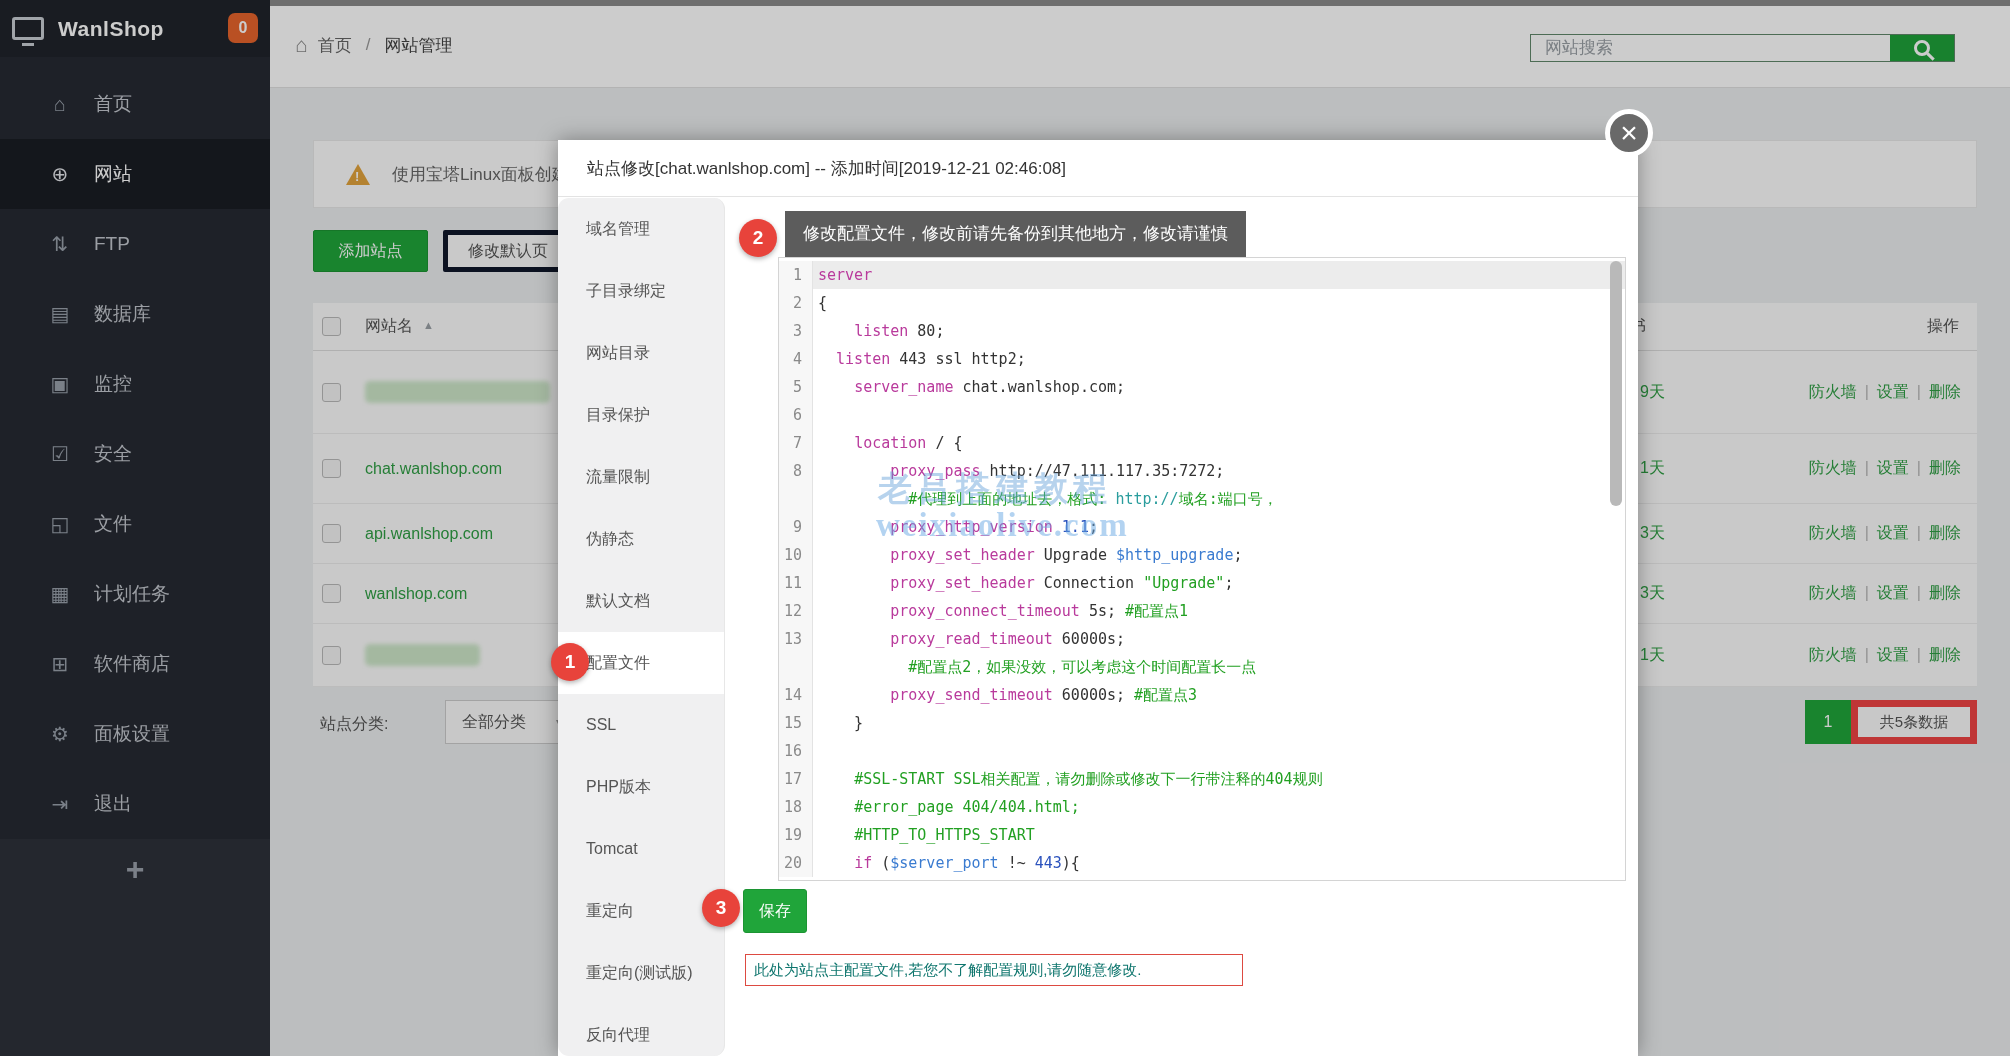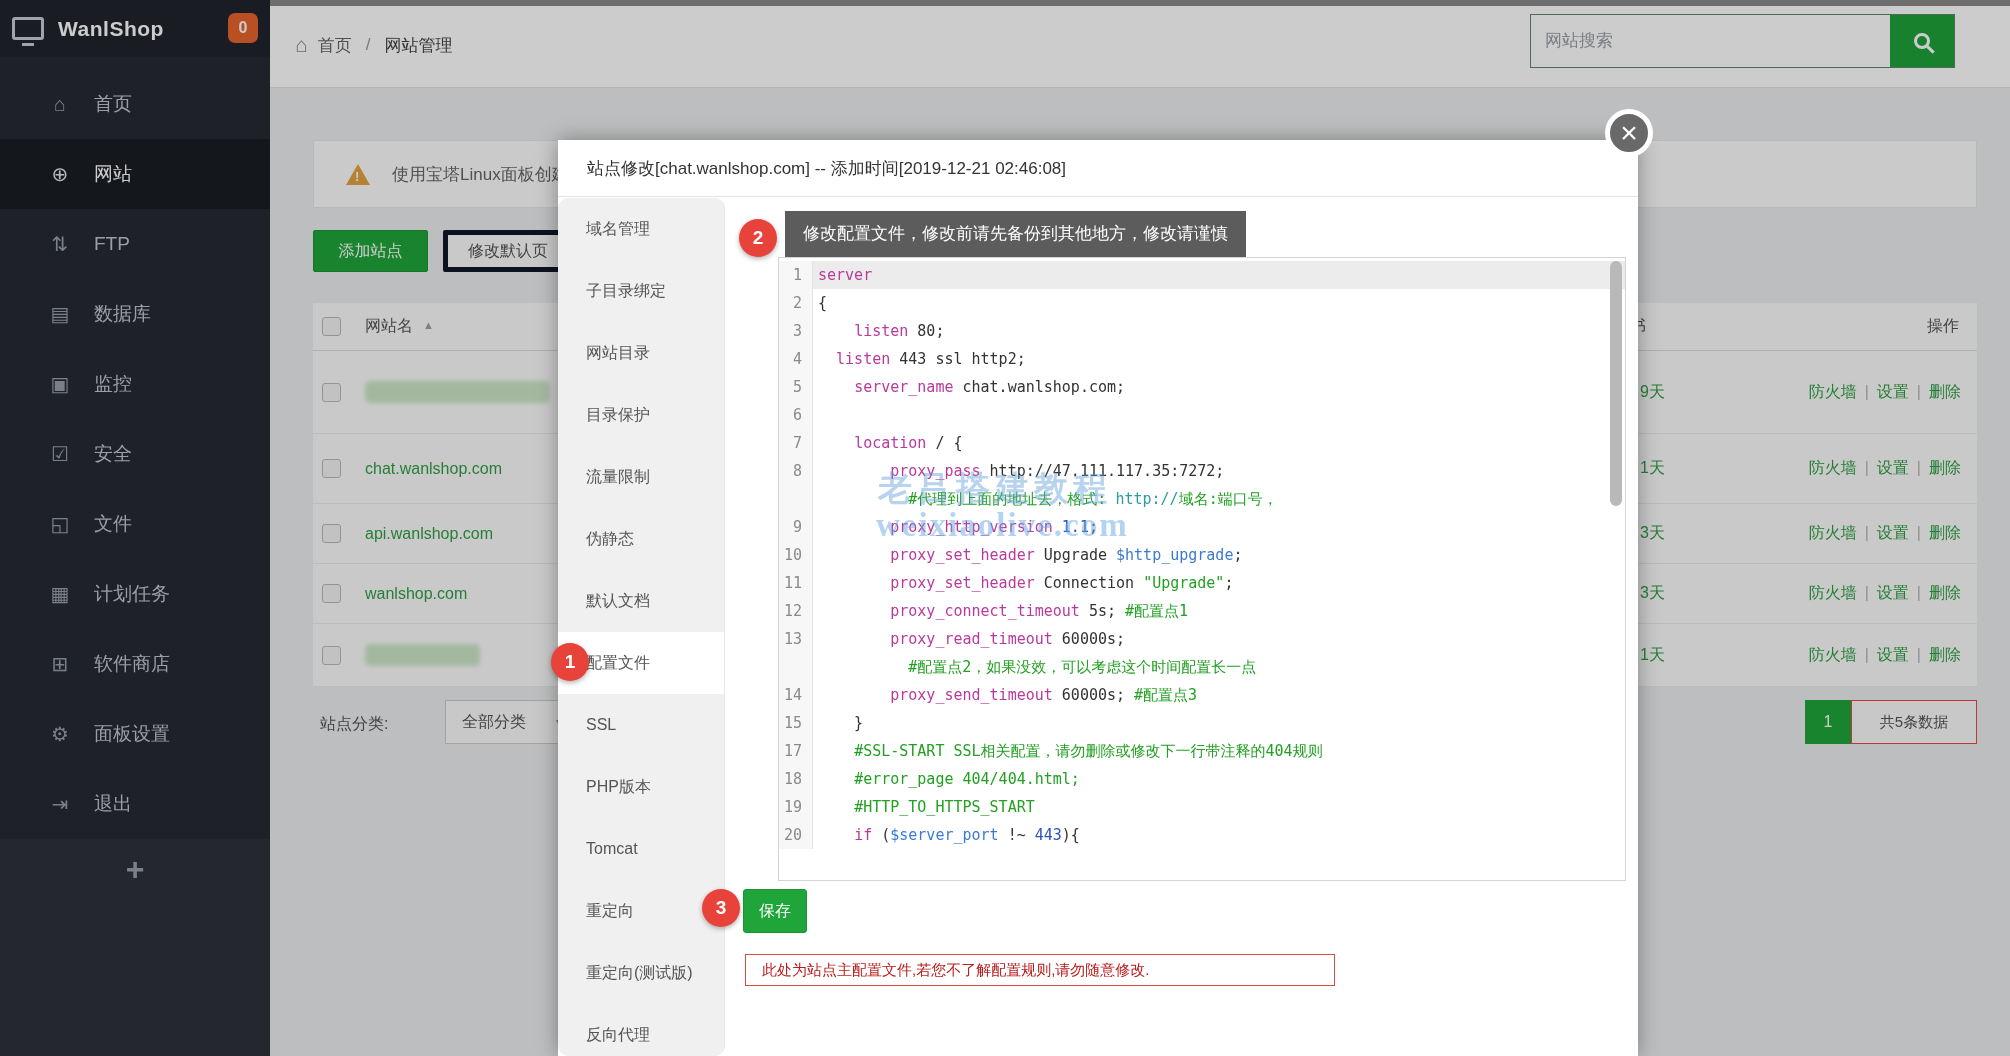--- a/index.html
+++ b/index.html
@@ -23,21 +23,21 @@
   .plus-zone { position:absolute; top:839px; bottom:0; left:0; right:0; background:#2d313a; }
   .plus-glyph { margin-top:12px; text-align:center; color:#9aa0aa; font-size:32px; font-weight:bold; cursor:pointer; }
 
   
   .topstrip { position:absolute; left:270px; right:0; top:0; height:6px; background:#8a8a8a; z-index:1; }
   .topbar { position:absolute; left:270px; right:0; top:6px; height:82px; background:#fff; border-bottom:1px solid #e0e0e0; z-index:1; }
   .breadcrumb { position:absolute; left:25px; top:27px; font-size:17px; color:#666; display:flex; align-items:center; gap:10px; }
   .bc-home-icon { font-size:21px; color:#888; }
   .bc-sep { color:#999; padding:0 4px; }
   .bc-current { color:#444; }
-  .search-group { position:absolute; right:55px; top:8px; width:425px; height:54px; display:flex; border:1px solid #61876b; background:#fff; }
+  .search-group { position:absolute; right:55px; top:28px; width:425px; height:28px; display:flex; border:1px solid #61876b; background:#fff; }
   .search-input { flex:1; border:none; outline:none; padding:0 14px; font-size:17px; color:#333; font-family:inherit; }
   .search-input::placeholder { color:#9aa0a6; }
   .search-btn { width:64px; background:#1fa23a; border:none; cursor:pointer; display:flex; align-items:center; justify-content:center; }
   .mag { width:16px; height:16px; border:3px solid #fff; border-radius:50%; display:inline-block; position:relative; }
   .mag::after { content:""; position:absolute; width:9px; height:3px; background:#fff; transform:rotate(45deg); right:-8px; bottom:-5px; }
 
   
   .warn-box { position:absolute; left:313px; top:140px; width:1664px; height:68px; background:#fdfdfd;
               border:1px solid #e8e8e8; z-index:1; display:flex; align-items:center; }
   .warn-tri { position:relative; margin-left:32px; width:0; height:0;
@@ -64,21 +64,21 @@
   .acts { position:absolute; right:16px; font-size:16px; color:#2f9e44; white-space:nowrap; }
   .acts .act { cursor:pointer; }
   .acts .sep { color:#b5b5b5; padding:0 8px; }
 
   .cat-label { position:absolute; left:320px; top:714px; font-size:16px; color:#555; z-index:1; }
   .cat-select { position:absolute; left:445px; top:700px; width:128px; height:44px; background:#fbfbfb; border:1px solid #ccc;
                 font-size:16px; color:#555; line-height:42px; padding-left:16px; z-index:1; cursor:pointer; }
   .cat-select .car { position:absolute; right:10px; color:#999; font-size:12px; }
   .page-num { position:absolute; left:1805px; top:700px; width:46px; height:44px; background:#20a53a; color:#fff; font-size:16px;
               display:flex; align-items:center; justify-content:center; z-index:1; cursor:pointer; }
-  .page-total { position:absolute; left:1851px; top:700px; width:126px; height:44px; border:1px solid #ef4444; background:#fbfbfb;
+  .page-total { position:absolute; left:1851px; top:700px; width:126px; height:44px; border:7px solid #ef4444; background:#fbfbfb;
                 color:#555; font-size:15px; display:flex; align-items:center; justify-content:center; z-index:1; }
 
   
   .overlay { position:absolute; left:0; top:0; right:0; bottom:0; background:rgba(0,0,0,.2); z-index:10; }
   .modal { position:absolute; left:558px; top:140px; width:1080px; height:916px; background:#fff; z-index:20;
            box-shadow:0 0 20px rgba(0,0,0,.35); }
   .modal-title { height:57px; line-height:57px; padding-left:29px; font-size:17px; color:#333; border-bottom:1px solid #e3e3e3; }
   .modal-close { position:absolute; left:1047px; top:-31px; width:48px; height:48px; background:#696969; border:5px solid #fff;
                  border-radius:50%; color:#fff; font-size:30px; line-height:38px; text-align:center; cursor:pointer; z-index:22; }
   .modal-body { position:absolute; top:58px; left:0; right:0; bottom:0; }
@@ -95,22 +95,22 @@
   .cm-line { display:flex; min-height:28px; line-height:28px; font-family:"DejaVu Sans Mono",monospace; font-size:15px; }
   .ln { width:34px; padding-right:10px; text-align:right; background:#f7f7f7; border-right:1px solid #e3e3e3; color:#8a8a8a; flex:none; }
   .lc { flex:1; white-space:pre; padding-left:5px; color:#333; }
   .cm-line.active .lc { background:#ececec; }
   .tk-kw { color:#b93a9c; } .tk-cm { color:#22a022; } .tk-st { color:#22a022; }
   .tk-nm { color:#2b52bd; } .tk-vr { color:#3a7bd0; } .tk-lk { color:#2a9d9d; } .tk-tx { color:#333; }
   .ed-scroll { position:absolute; top:3px; right:3px; width:12px; height:245px; background:#b9b9b9; border-radius:6px; cursor:pointer; }
 
   .save-btn { position:absolute; left:18px; top:691px; width:64px; height:44px; background:#20a53a; border:1px solid #1c9433;
               border-radius:3px; color:#fff; font-size:16px; cursor:pointer; font-family:inherit; }
-  .note-box { position:absolute; left:20px; top:756px; width:590px; height:32px; line-height:30px; border:1px solid #dd4a41;
-              color:#b91c1c; font-size:15px; padding:0 16px; white-space:nowrap; overflow:hidden; }
+  .note-box { position:absolute; left:20px; top:756px; width:498px; height:32px; line-height:30px; border:1px solid #dd4a41;
+              color:#0f766e; font-size:15px; padding:0 8px; white-space:nowrap; overflow:hidden; }
 
   
   .ann { position:absolute; width:38px; height:38px; border-radius:50%; background:#e8433b; color:#fff; font-size:19px;
          font-weight:bold; display:flex; align-items:center; justify-content:center; z-index:40; box-shadow:0 2px 5px rgba(0,0,0,.3); }
   #ann1 { left:551px; top:643px; } #ann2 { left:739px; top:219px; } #ann3 { left:702px; top:889px; }
   .wm { position:absolute; z-index:25; font-weight:bold; pointer-events:none; white-space:nowrap;font-family:Liberation Serif, serif; }
   #wm1 { left:878px; top:466px; font-size:34px; letter-spacing:5px; color:rgba(96,158,216,.45); }
   #wm2 { left:876px; top:507px; font-size:33px; letter-spacing:2px; color:rgba(104,168,228,.5); }
 </style>
 </head>
@@ -334,20 +334,24 @@
             </div>
             <div class="cm-line">
               <span class="ln">14</span>
               <span class="lc"><span class="tk-tx">        </span><span class="tk-kw">proxy_send_timeout</span><span class="tk-tx"> 60000s; </span><span class="tk-cm">#配置点3</span></span>
             </div>
             <div class="cm-line">
               <span class="ln">15</span>
               <span class="lc"><span class="tk-tx">    }</span></span>
             </div>
             <div class="cm-line">
+              <span class="ln">16</span>
+              <span class="lc"></span>
+            </div>
+            <div class="cm-line">
               <span class="ln">17</span>
               <span class="lc"><span class="tk-tx">    </span><span class="tk-cm">#SSL-START SSL相关配置，请勿删除或修改下一行带注释的404规则</span></span>
             </div>
             <div class="cm-line">
               <span class="ln">18</span>
               <span class="lc"><span class="tk-tx">    </span><span class="tk-cm">#error_page 404/404.html;</span></span>
             </div>
             <div class="cm-line">
               <span class="ln">19</span>
               <span class="lc"><span class="tk-tx">    </span><span class="tk-cm">#HTTP_TO_HTTPS_START</span></span>

